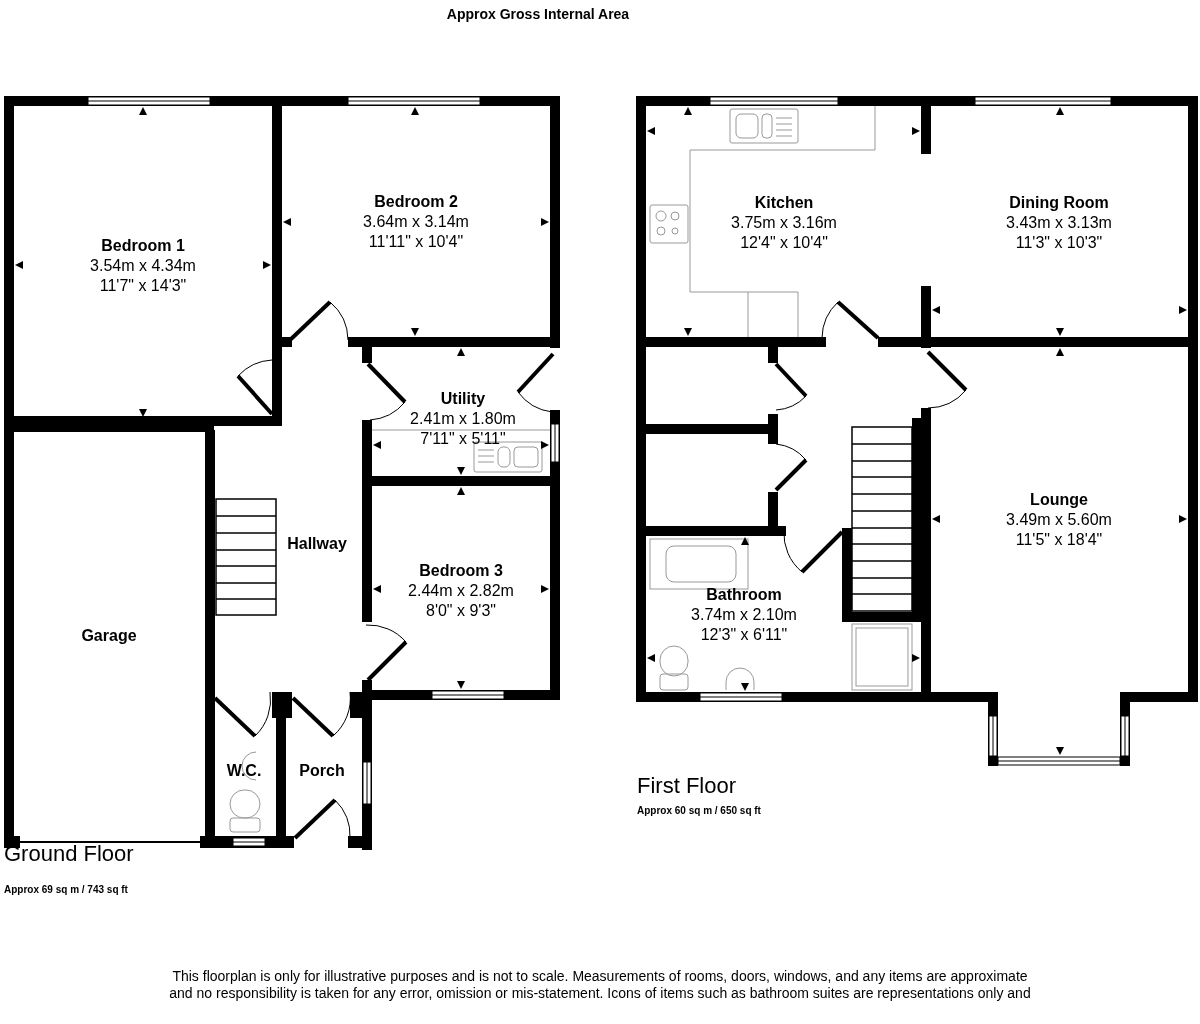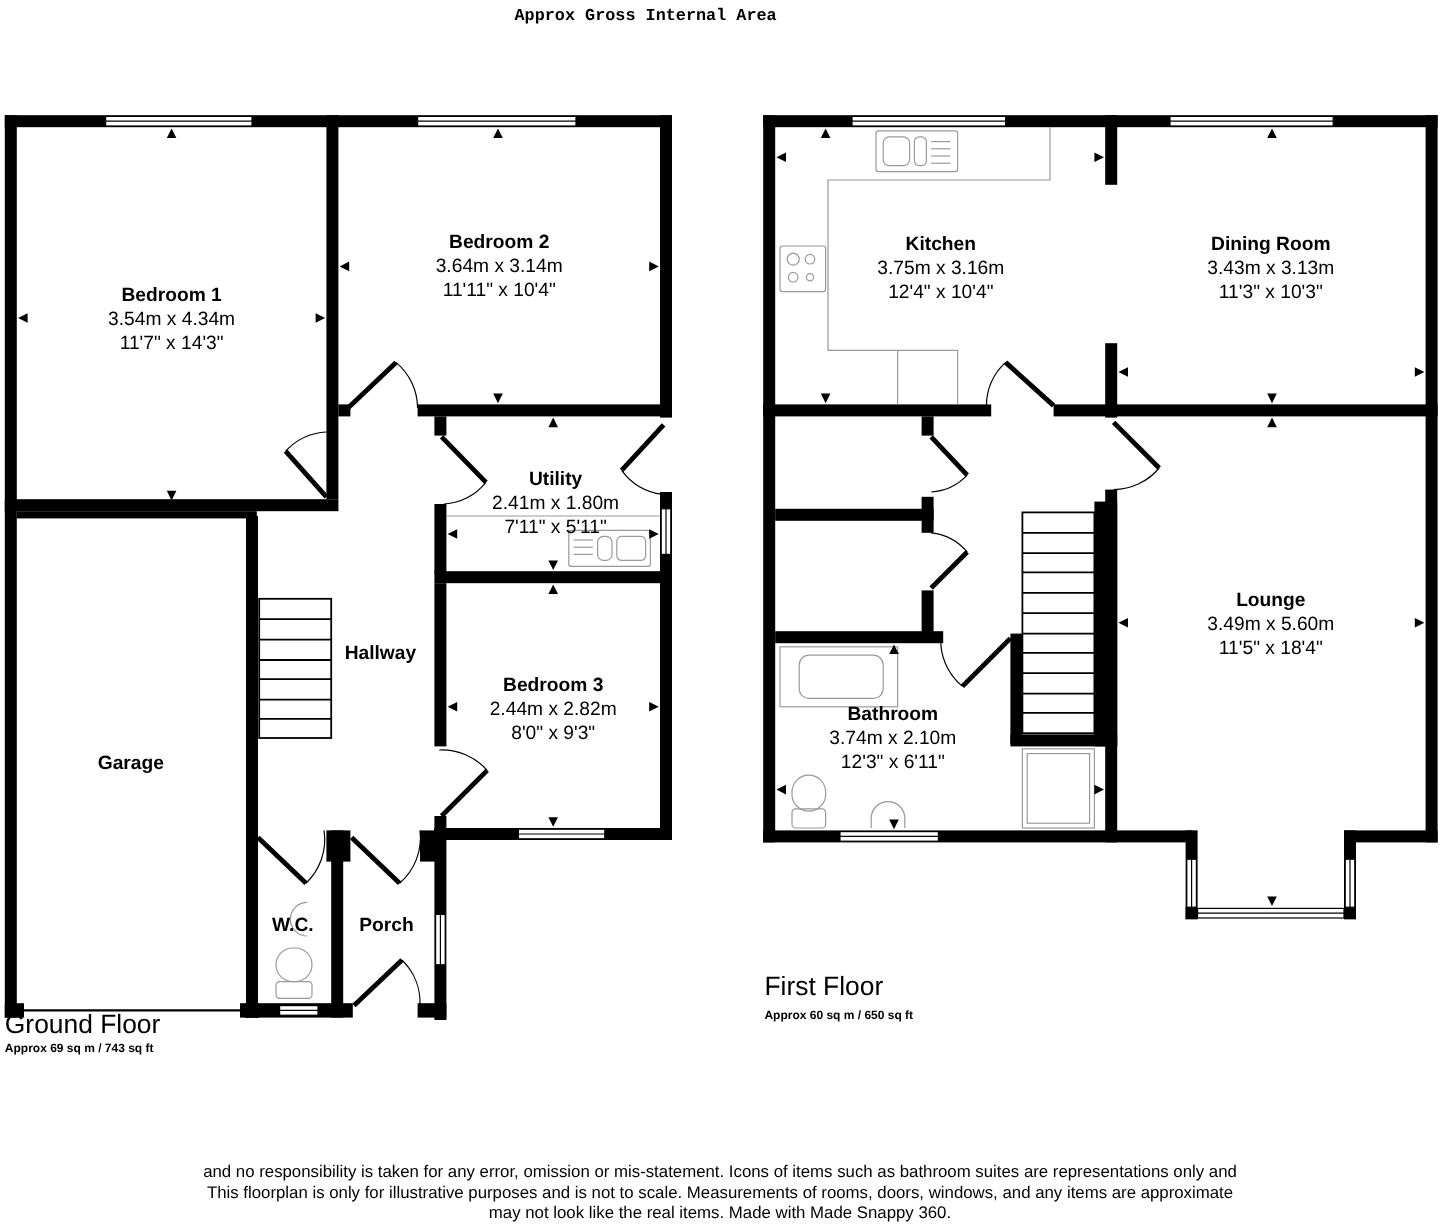--- a/index.html
+++ b/index.html
@@ -1,18 +1,18 @@
 <!DOCTYPE html>
 <html><head>
 <meta charset="utf-8">
 <style>
   html, body { margin: 0; padding: 0; background: #ffffff; }
   body { width: 1200px; height: 1024px; position: relative; overflow: hidden; font-family: "Liberation Sans", sans-serif; color: #000; }
   .abs { position: absolute; }
-  .title-block { left: 0; width: 1076px; top: 6px; text-align: center; font-weight: bold; font-size: 14px; line-height: 16px; font-family: Liberation Mono, monospace; }
+  .title-block { left: 0; width: 1076px; top: 6px; text-align: center; font-weight: bold; font-size: 14px; line-height: 16px; }
   .floor-name { font-size: 22px; line-height: 24px; }
   .floor-area { font-weight: bold; font-size: 10px; line-height: 18px; }
   .disclaimer { left: 160px; width: 880px; top: 968px; text-align: center; font-size: 14px; line-height: 17px; }
   svg { position: absolute; left: 0; top: 0; }
   .rname { font-family: "Liberation Sans", sans-serif; font-weight: bold; font-size: 16px; text-anchor: middle; }
   .rdim { font-family: "Liberation Sans", sans-serif; font-size: 16px; text-anchor: middle; }
 </style>
 </head>
 <body>
 
@@ -324,27 +324,26 @@
     <text class="rname" x="1059" y="505">Lounge</text>
     <text class="rdim" x="1059" y="525">3.49m x 5.60m</text>
     <text class="rdim" x="1059" y="545">11'5" x 18'4"</text>
 
     <text class="rname" x="744" y="600">Bathroom</text>
     <text class="rdim" x="744" y="620">3.74m x 2.10m</text>
     <text class="rdim" x="744" y="640">12'3" x 6'11"</text>
   </g>
 </svg>
 
-<div class="abs" style="left:637px; top:810px;">
+<div class="abs" style="left:637px; top:774px;">
   <div class="floor-name">First Floor</div>
   <div class="floor-area" style="margin-top:4px;">Approx 60 sq m / 650 sq ft</div>
 </div>
 
 <div class="abs" style="left:4px; top:842px;">
   <div class="floor-name">Ground Floor</div>
-  <div class="floor-area" style="margin-top:0;">Approx 69 sq m / 743 sq ft</div>
+  <div class="floor-area" style="margin-top:15px;">Approx 69 sq m / 743 sq ft</div>
 </div>
 
 <div class="abs disclaimer">
+  <div>This floorplan is only for illustrative purposes and is not to scale. Measurements of rooms, doors, windows, and any items are approximate</div>
   <div>and no responsibility is taken for any error, omission or mis-statement. Icons of items such as bathroom suites are representations only and</div>
-  <div>This floorplan is only for illustrative purposes and is not to scale. Measurements of rooms, doors, windows, and any items are approximate</div>
-  <div>may not look like the real items. Made with Made Snappy 360.</div>
 </div>
 
 </body></html>

